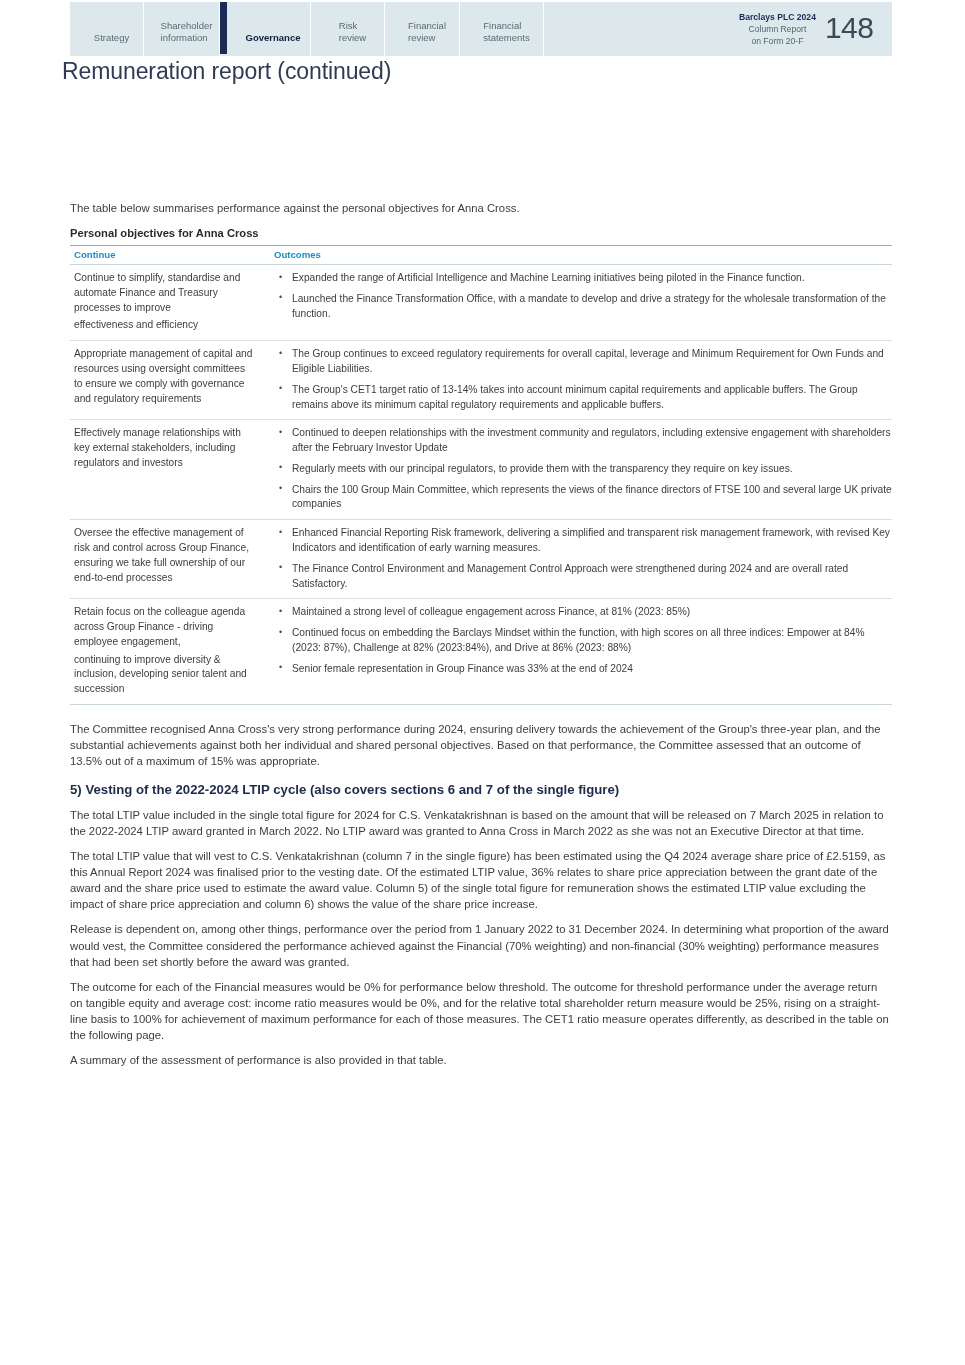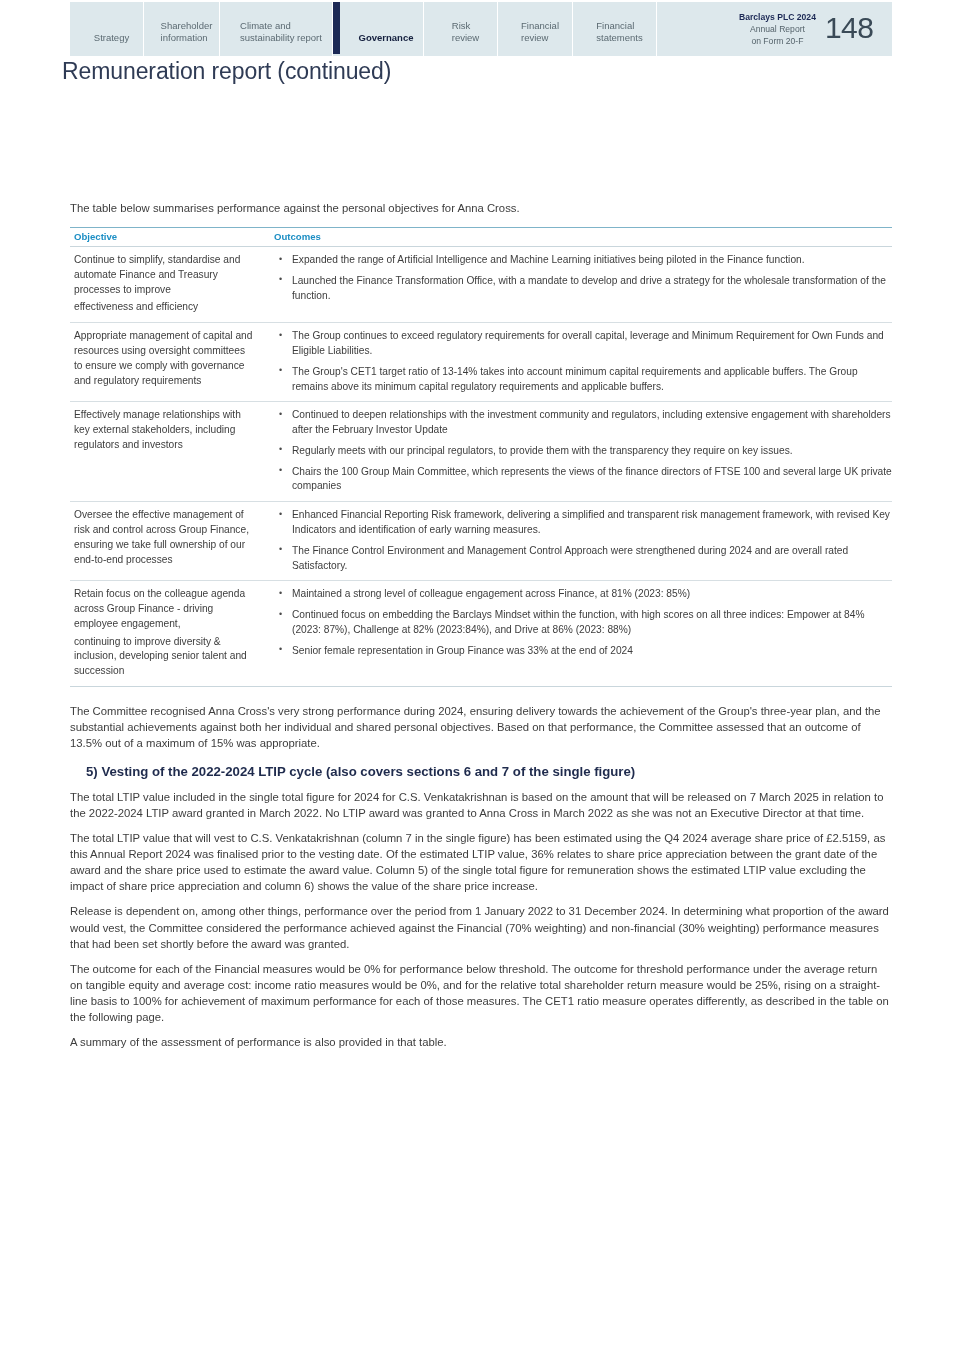--- a/index.html
+++ b/index.html
@@ -187,77 +187,74 @@
   .prose p {
     font-size: 11.3px;
     line-height: 1.43;
     color: #3d3d3d;
     margin: 2px 0 9px 0;
   }
   .section-heading {
     font-size: 13.2px;
     font-weight: bold;
     color: #1f2b4d;
-    margin: 12px 0 8px 16px;
+    margin: 12px 0 8px 0;
     line-height: 1.3;
   }
   .spacer-after-table { height: 14px; }
 </style>
 </head>
 <body>
 
 <div class="nav-strip">
   <div class="nav-tab t-strategy">
     <span>Strategy</span>
   </div>
   <div class="nav-tab t-shareholder">
     <span>Shareholder
 information</span>
   </div>
-  <div class="nav-tab t-climate">
-    <span>Climate and
-sustainability report</span>
-  </div>
   <div class="nav-tab t-governance active">
     <span>Governance</span>
   </div>
   <div class="nav-tab t-risk">
     <span>Risk
 review</span>
   </div>
   <div class="nav-tab t-finrev">
     <span>Financial
 review</span>
   </div>
   <div class="nav-tab t-finstat">
     <span>Financial
 statements</span>
   </div>
   <div class="nav-tab t-spacer"></div>
   <div class="nav-meta">
     <div class="nav-meta-text">
       <span class="strong">Barclays PLC 2024</span>
-      <span class="ln">Annual Report</span>
+      <span class="ln">Column Report</span>
       <span class="ln">on Form 20-F</span>
     </div>
     <div class="page-number">148</div>
   </div>
 </div>
 
 <h1 class="page-title">Remuneration report (continued)</h1>
 
 <div class="content">
 
   <p class="intro-line">The table below summarises performance against the personal objectives for Anna Cross.</p>
 
+  <div class="table-caption">Personal objectives for Anna Cross</div>
 
   <table class="obj-table">
     <thead>
       <tr>
-        <th class="col-objective">Objective</th>
+        <th class="col-objective">Continue</th>
         <th>Outcomes</th>
       </tr>
     </thead>
     <tbody>
 
       <tr>
         <td class="cell-objective">
           <div class="objective-text">
             <p>Continue to simplify, standardise and automate Finance and Treasury processes to improve</p>
             <p>effectiveness and efficiency</p>

